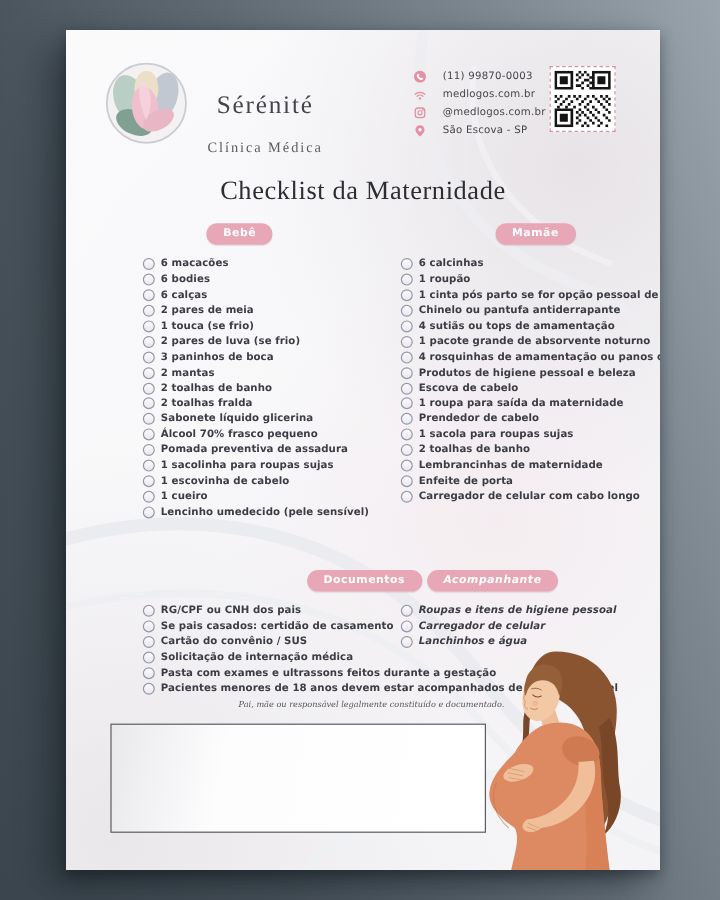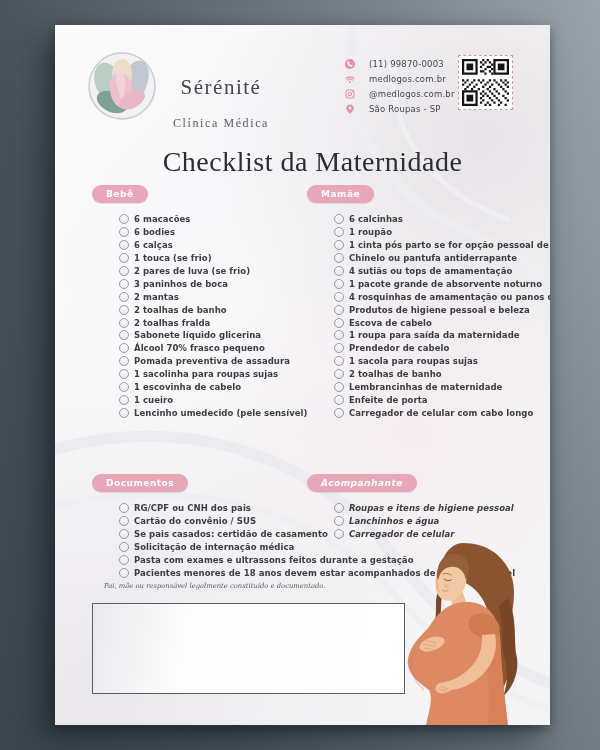--- a/index.html
+++ b/index.html
@@ -24,27 +24,27 @@
   .brand-name{font-family:"Liberation Serif",serif;font-weight:400;font-size:21px;
     letter-spacing:1.5px;color:#44444a;}
   .brand-sub{font-family:"Liberation Serif",serif;font-size:12px;letter-spacing:1.6px;
     color:#5c5c62;margin-top:16px;}
   .contact{left:290px;top:31px;}
   .c-row{display:flex;align-items:center;height:15px;gap:14px;}
   .c-text{font-size:8.5px;font-weight:500;color:#45454d;letter-spacing:.2px;}
   .qr{left:403px;top:30px;width:47px;height:47px;background:#fff;border:1px dashed #d693a5;padding:3px;}
 
   
-  .title{left:10px;top:121px;width:100%;text-align:center;
-    font-family:"Liberation Serif",serif;font-size:28px;color:#2d2d34;letter-spacing:.5px;}
+  .title{left:0;top:121px;width:100%;text-align:center;
+    font-family:"Liberation Serif",serif;font-size:22px;color:#2d2d34;letter-spacing:.5px;}
 
   
   .pill{display:inline-block;background:#e7a7b7;color:#fff;font-size:9px;font-weight:700;
     letter-spacing:.5px;padding:4px 14px;border-radius:11px;box-shadow:0 1px 1px rgba(120,60,80,.15);}
-  .col{display:block;}
+  .col{display:block;text-align:center;}
   .col-bebe{left:37px;top:157px;}
   .col-mamae{left:252px;top:157px;}
   .col-docs{left:37px;top:446px;}
   .col-acomp{left:252px;top:446px;font-style:italic;}
   .chk-list{margin-top:10px;}
   .chk-row{display:flex;align-items:center;height:12.9px;white-space:nowrap;margin-left:27px;}
   .cb{width:8px;height:8px;border:1.2px solid #9797a7;border-radius:50%;margin-right:5px;
     background:linear-gradient(#fbfbfe,#e8e8f1);flex:0 0 auto;}
   .chk-label{font-size:8.5px;font-weight:700;color:#3c3c45;letter-spacing:.05px;}
   .doc-note{font-family:"DejaVu Serif",serif;font-style:italic;font-size:6.8px;
@@ -109,21 +109,21 @@
           <circle cx="5" cy="5" r="1.7" fill="none" stroke="#e58fa2" stroke-width="1"></circle>
           <circle cx="7.4" cy="2.6" r=".7" fill="#e58fa2"></circle>
         </svg>
         <span class="c-text">@medlogos.com.br</span>
       </div>
       <div class="c-row">
         <svg width="10" height="10" viewBox="0 0 10 10">
           <path d="M5,.4 C7.2,.4 8.8,2 8.8,4.1 C8.8,6.7 5,9.8 5,9.8 C5,9.8 1.2,6.7 1.2,4.1 C1.2,2 2.8,.4 5,.4 Z" fill="#e58fa2"></path>
           <circle cx="5" cy="4.1" r="1.4" fill="#fff"></circle>
         </svg>
-        <span class="c-text">São Roupas - SP</span>
+        <span class="c-text">São Escova - SP</span>
       </div>
     </div>
 
     <svg class="layer qr" viewBox="0 0 21 21">
       <g fill="#151515">
         <path d="M0,0h7v7h-7z M14,0h7v7h-7z M0,14h7v7h-7z"></path>
       </g>
       <g fill="#fff">
           <path d="M1,1h5v5h-5z M15,1h5v5h-5z M1,15h5v5h-5z"></path>
         </g>
@@ -150,20 +150,24 @@
             <span class="cb"></span>
             <span class="chk-label">6 bodies</span>
           </div>
 
           <div class="chk-row">
             <span class="cb"></span>
             <span class="chk-label">6 calças</span>
           </div>
 
 
+          <div class="chk-row">
+            <span class="cb"></span>
+            <span class="chk-label">2 pares de meia</span>
+          </div>
 
           <div class="chk-row">
             <span class="cb"></span>
             <span class="chk-label">1 touca (se frio)</span>
           </div>
 
           <div class="chk-row">
             <span class="cb"></span>
             <span class="chk-label">2 pares de luva (se frio)</span>
           </div>
@@ -317,26 +321,26 @@
       <span class="pill">Documentos</span>
       <div class="chk-list">
 
           <div class="chk-row">
             <span class="cb"></span>
             <span class="chk-label">RG/CPF ou CNH dos pais</span>
           </div>
 
           <div class="chk-row">
             <span class="cb"></span>
+            <span class="chk-label">Se pais casados: certidão de casamento</span>
+          </div>
+
+          <div class="chk-row">
+            <span class="cb"></span>
             <span class="chk-label">Cartão do convênio / SUS</span>
-          </div>
-
-          <div class="chk-row">
-            <span class="cb"></span>
-            <span class="chk-label">Se pais casados: certidão de casamento</span>
           </div>
 
           <div class="chk-row">
             <span class="cb"></span>
             <span class="chk-label">Solicitação de internação médica</span>
           </div>
 
           <div class="chk-row">
             <span class="cb"></span>
             <span class="chk-label">Pasta com exames e ultrassons feitos durante a gestação</span>
@@ -354,26 +358,26 @@
       <span class="pill">Acompanhante</span>
       <div class="chk-list">
 
           <div class="chk-row">
             <span class="cb"></span>
             <span class="chk-label">Roupas e itens de higiene pessoal</span>
           </div>
 
           <div class="chk-row">
             <span class="cb"></span>
+            <span class="chk-label">Carregador de celular</span>
+          </div>
+
+          <div class="chk-row">
+            <span class="cb"></span>
             <span class="chk-label">Lanchinhos e água</span>
-          </div>
-
-          <div class="chk-row">
-            <span class="cb"></span>
-            <span class="chk-label">Carregador de celular</span>
           </div>
         </div>
     </div>
 
     <div class="layer notes-box"></div>
 
     <svg class="layer woman" viewBox="0 0 150 185">
 
       <path d="M63,3 C95,3 114,26 114,52 C114,74 107,88 110,106 C113,124 108,144 97,158 C101,140 99,126 95,112 C91,98 92,84 88,72 C84,58 76,48 64,42 C52,36 44,40 40,48 C36,32 44,3 63,3 Z" fill="#8a5431"></path>
       <path d="M108,58 C118,80 113,100 117,118 C119,132 113,148 103,156 C109,142 107,128 104,116 C101,104 103,80 99,66 Z" fill="#7a4628"></path>

